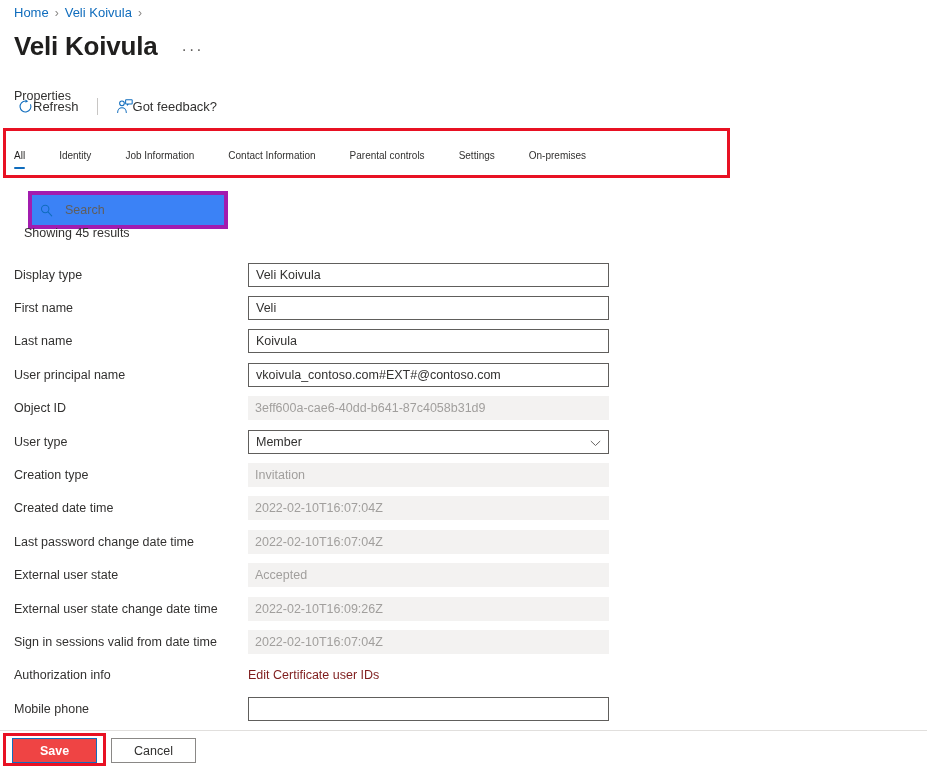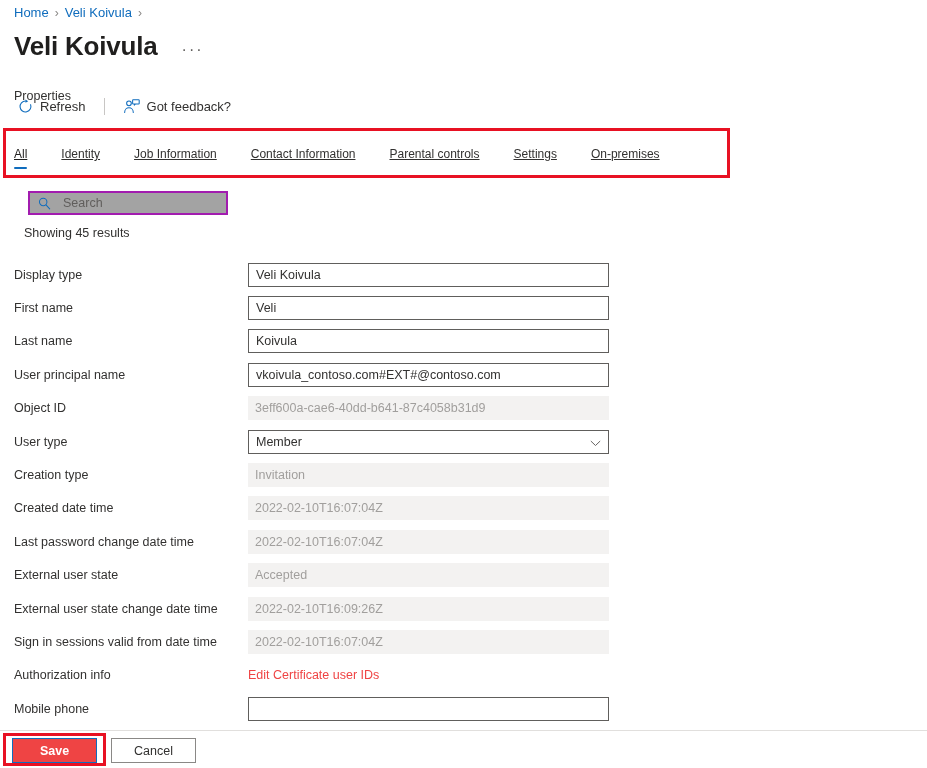--- a/index.html
+++ b/index.html
@@ -42,39 +42,39 @@
     position: absolute; left: 14px; top: 63px;
     font-size: 12.5px; color: #323130; line-height: 17px; margin-top: 25px;
   }
 
   
   .cmdbar {
     position: absolute; left: 14px; top: 93px;
     display: flex; align-items: center; height: 26px;
   }
   .cmd-item {
-    display: flex; align-items: center; gap: 7px;
+    display: flex; align-items: center; 
     font-size: 13px; color: #323130; cursor: pointer;
     padding: 2px 4px;
   }
   .cmd-sep {
     width: 1px; height: 17px; background: #c8c6c4; margin: 0 14px;
   }
   .icon-svg { display: block; }
 
   
   .tabs {
     position: absolute; left: 14px; top: 137px;
     display: flex; align-items: flex-end; gap: 0;
     height: 32px;
   }
   .tab {
-    font-size: 12px; color: #323130; cursor: pointer;
+    font-size: 10px; color: #323130; cursor: pointer;
     padding: 0 0 8px 0; margin-right: 34px;
-    position: relative; white-space: nowrap; text-decoration: underline;
+    position: relative; white-space: nowrap;
   }
   .tab.active { font-weight: 400; color: #201f1e; }
   .tab.active::after {
     content: ""; position: absolute;
     left: 0; right: 0; bottom: 0; height: 2.5px;
     background: #0f6cbd; border-radius: 1px;
   }
 
   
   .anno-tabs {
@@ -85,22 +85,22 @@
   
   .anno-save {
     position: absolute; left: 3px; top: 733px;
     width: 103px; height: 33px;
     border: 3px solid #e81123; pointer-events: none;
   }
 
   
   .search-box {
     position: absolute; left: 28px; top: 191px;
-    width: 200px; height: 24px;
-    border: 2px solid #a21caf; background: #a3a3a3;
+    width: 200px; height: 38px;
+    border: 4px solid #a21caf; background: #3b82f6;
     display: flex; align-items: center; padding: 0 8px;
     cursor: text;
   }
   .search-input {
     border: 0; outline: 0; font-size: 12.5px;
     font-family: "Liberation Sans", sans-serif;
     color: #323130; width: 100%; margin-left: 10px; background: transparent;
   }
   .search-input::placeholder { color: #605e5c; }
   .results-text {
@@ -149,21 +149,21 @@
     font-family: "Liberation Sans", sans-serif;
     padding: 0 7px; display: flex; align-items: center;
     cursor: pointer;
   }
   .sel-chev {
     position: absolute; right: 8px; top: 50%;
     transform: translateY(-50%); pointer-events: none;
   }
 
   .flink {
-    font-size: 12.5px; color: #ef4444; cursor: pointer;
+    font-size: 12.5px; color: #7f1d1d; cursor: pointer;
     text-decoration: none; line-height: 24px;
   }
 
   
   .footer-divider {
     position: absolute; left: 0; top: 730px;
     width: 927px; height: 1px; background: #e1dfdd;
   }
   .footer {
     position: absolute; left: 12px; top: 738px;

